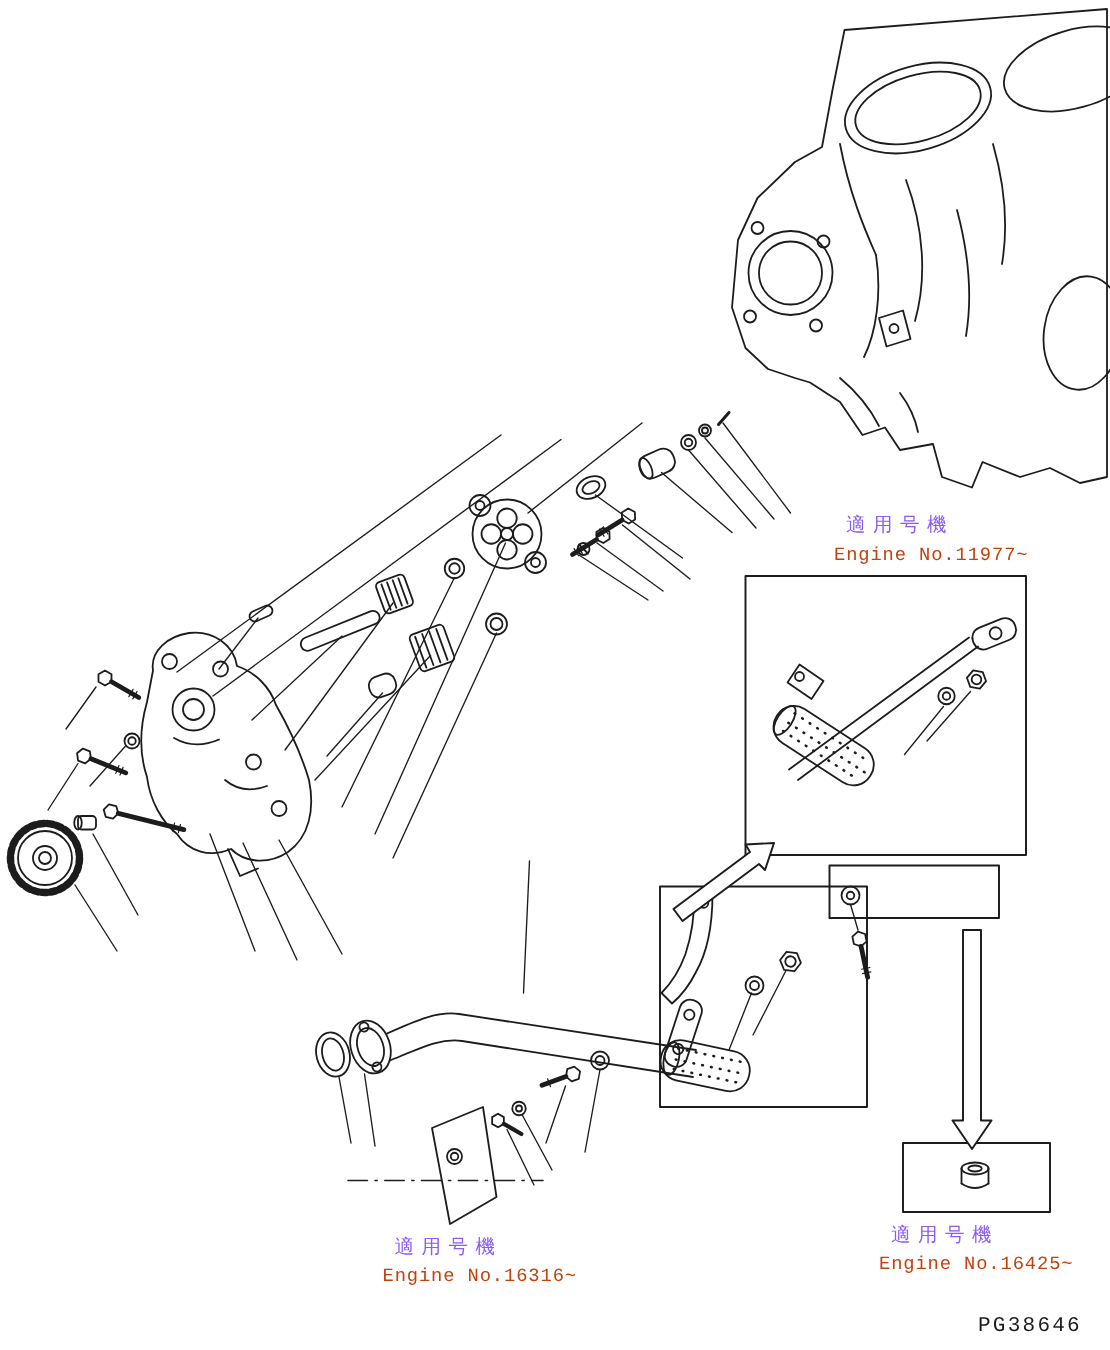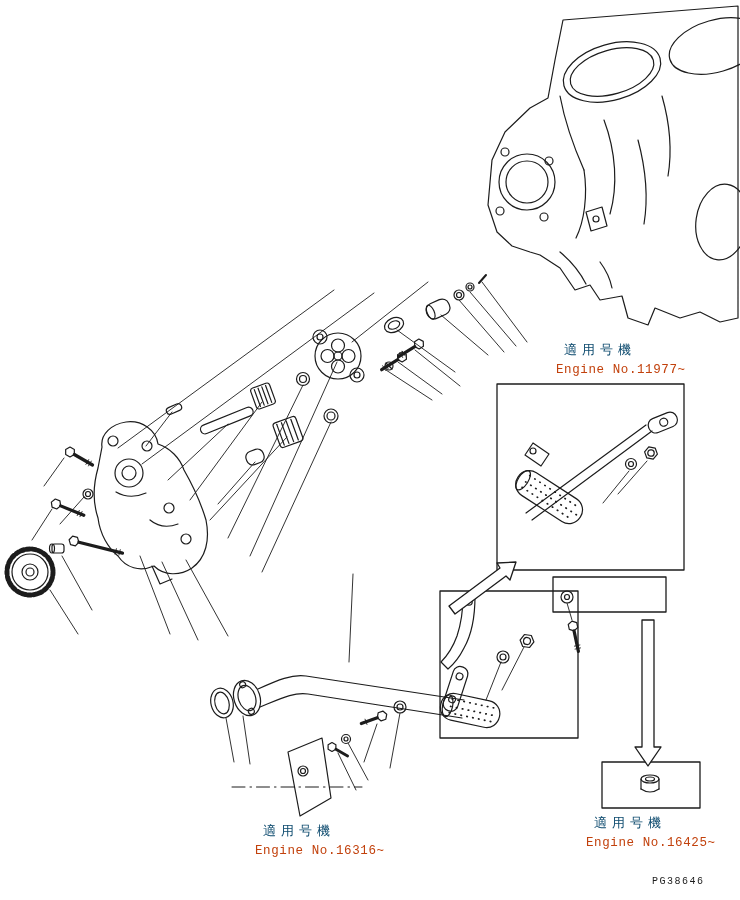--- a/index.html
+++ b/index.html
@@ -6,31 +6,31 @@
   html,body { background:#ffffff; }
   .page {
     position:relative; width:740px; height:900px;
     background:#ffffff; overflow:hidden;
     font-family:"Liberation Sans", sans-serif; color:#1c1c1c;
   }
   .art { position:absolute; left:0; top:0; }
   .note { position:absolute; white-space:nowrap; }
   .note-jp {
     font-family:"DejaVu Sans", sans-serif;
-    font-size:13px; letter-spacing:5px; color:#0c4a6e;
+    font-size:13px; letter-spacing:5px; color:#8b5cf6;
   }
   .note-en {
     font-family:"Liberation Mono", monospace;
     font-size:12.5px; letter-spacing:0.6px; margin-top:4px; color:#c2410c;
   }
   .note-jp.indent { margin-left:8px; }
   .drawing-no {
     position:absolute; left:652px; top:876px;
     font-family:"Liberation Mono", monospace;
-    font-size:10px; letter-spacing:1.5px; color:#1c1c1c;
+    font-size:14px; letter-spacing:1.5px; color:#1c1c1c;
   }
 </style>
 </head>
 <body>
 
 <div class="page">
 
   <svg class="art" width="740" height="900" viewBox="0 0 740 900" stroke="#1c1c1c" fill="none" stroke-width="1.2" stroke-linecap="round" stroke-linejoin="round">
 
     <g stroke-width="0.9">

